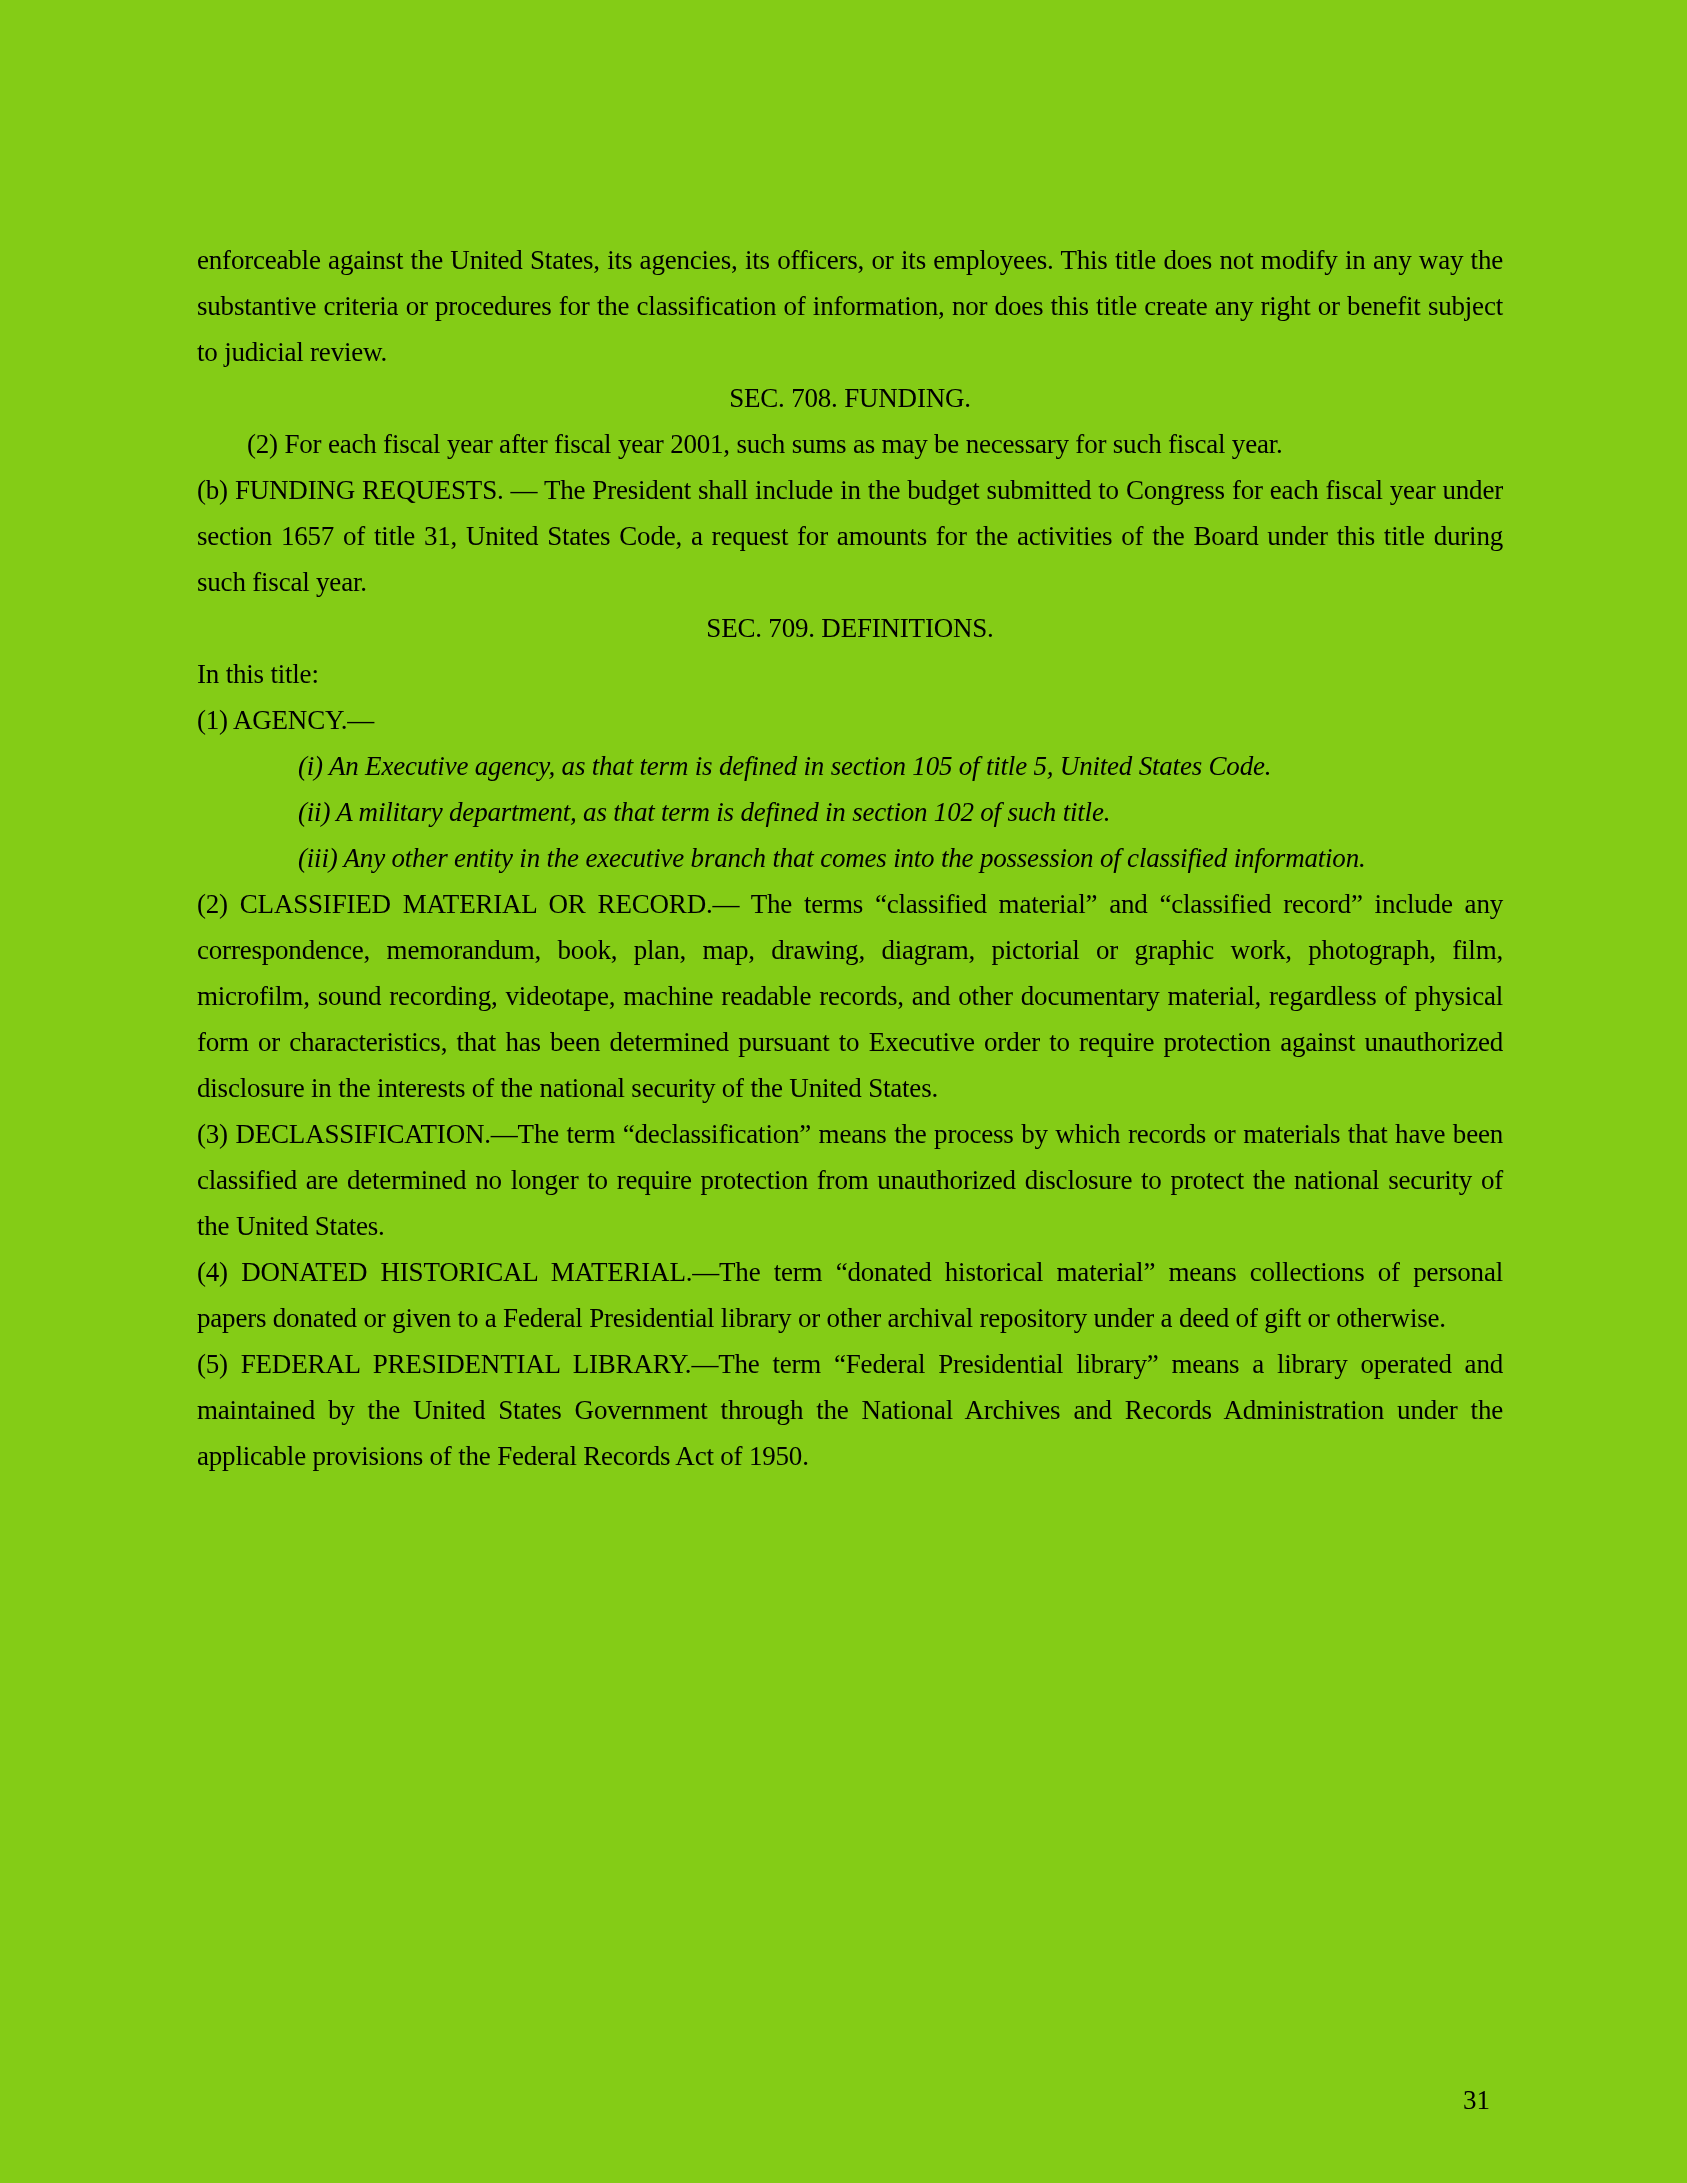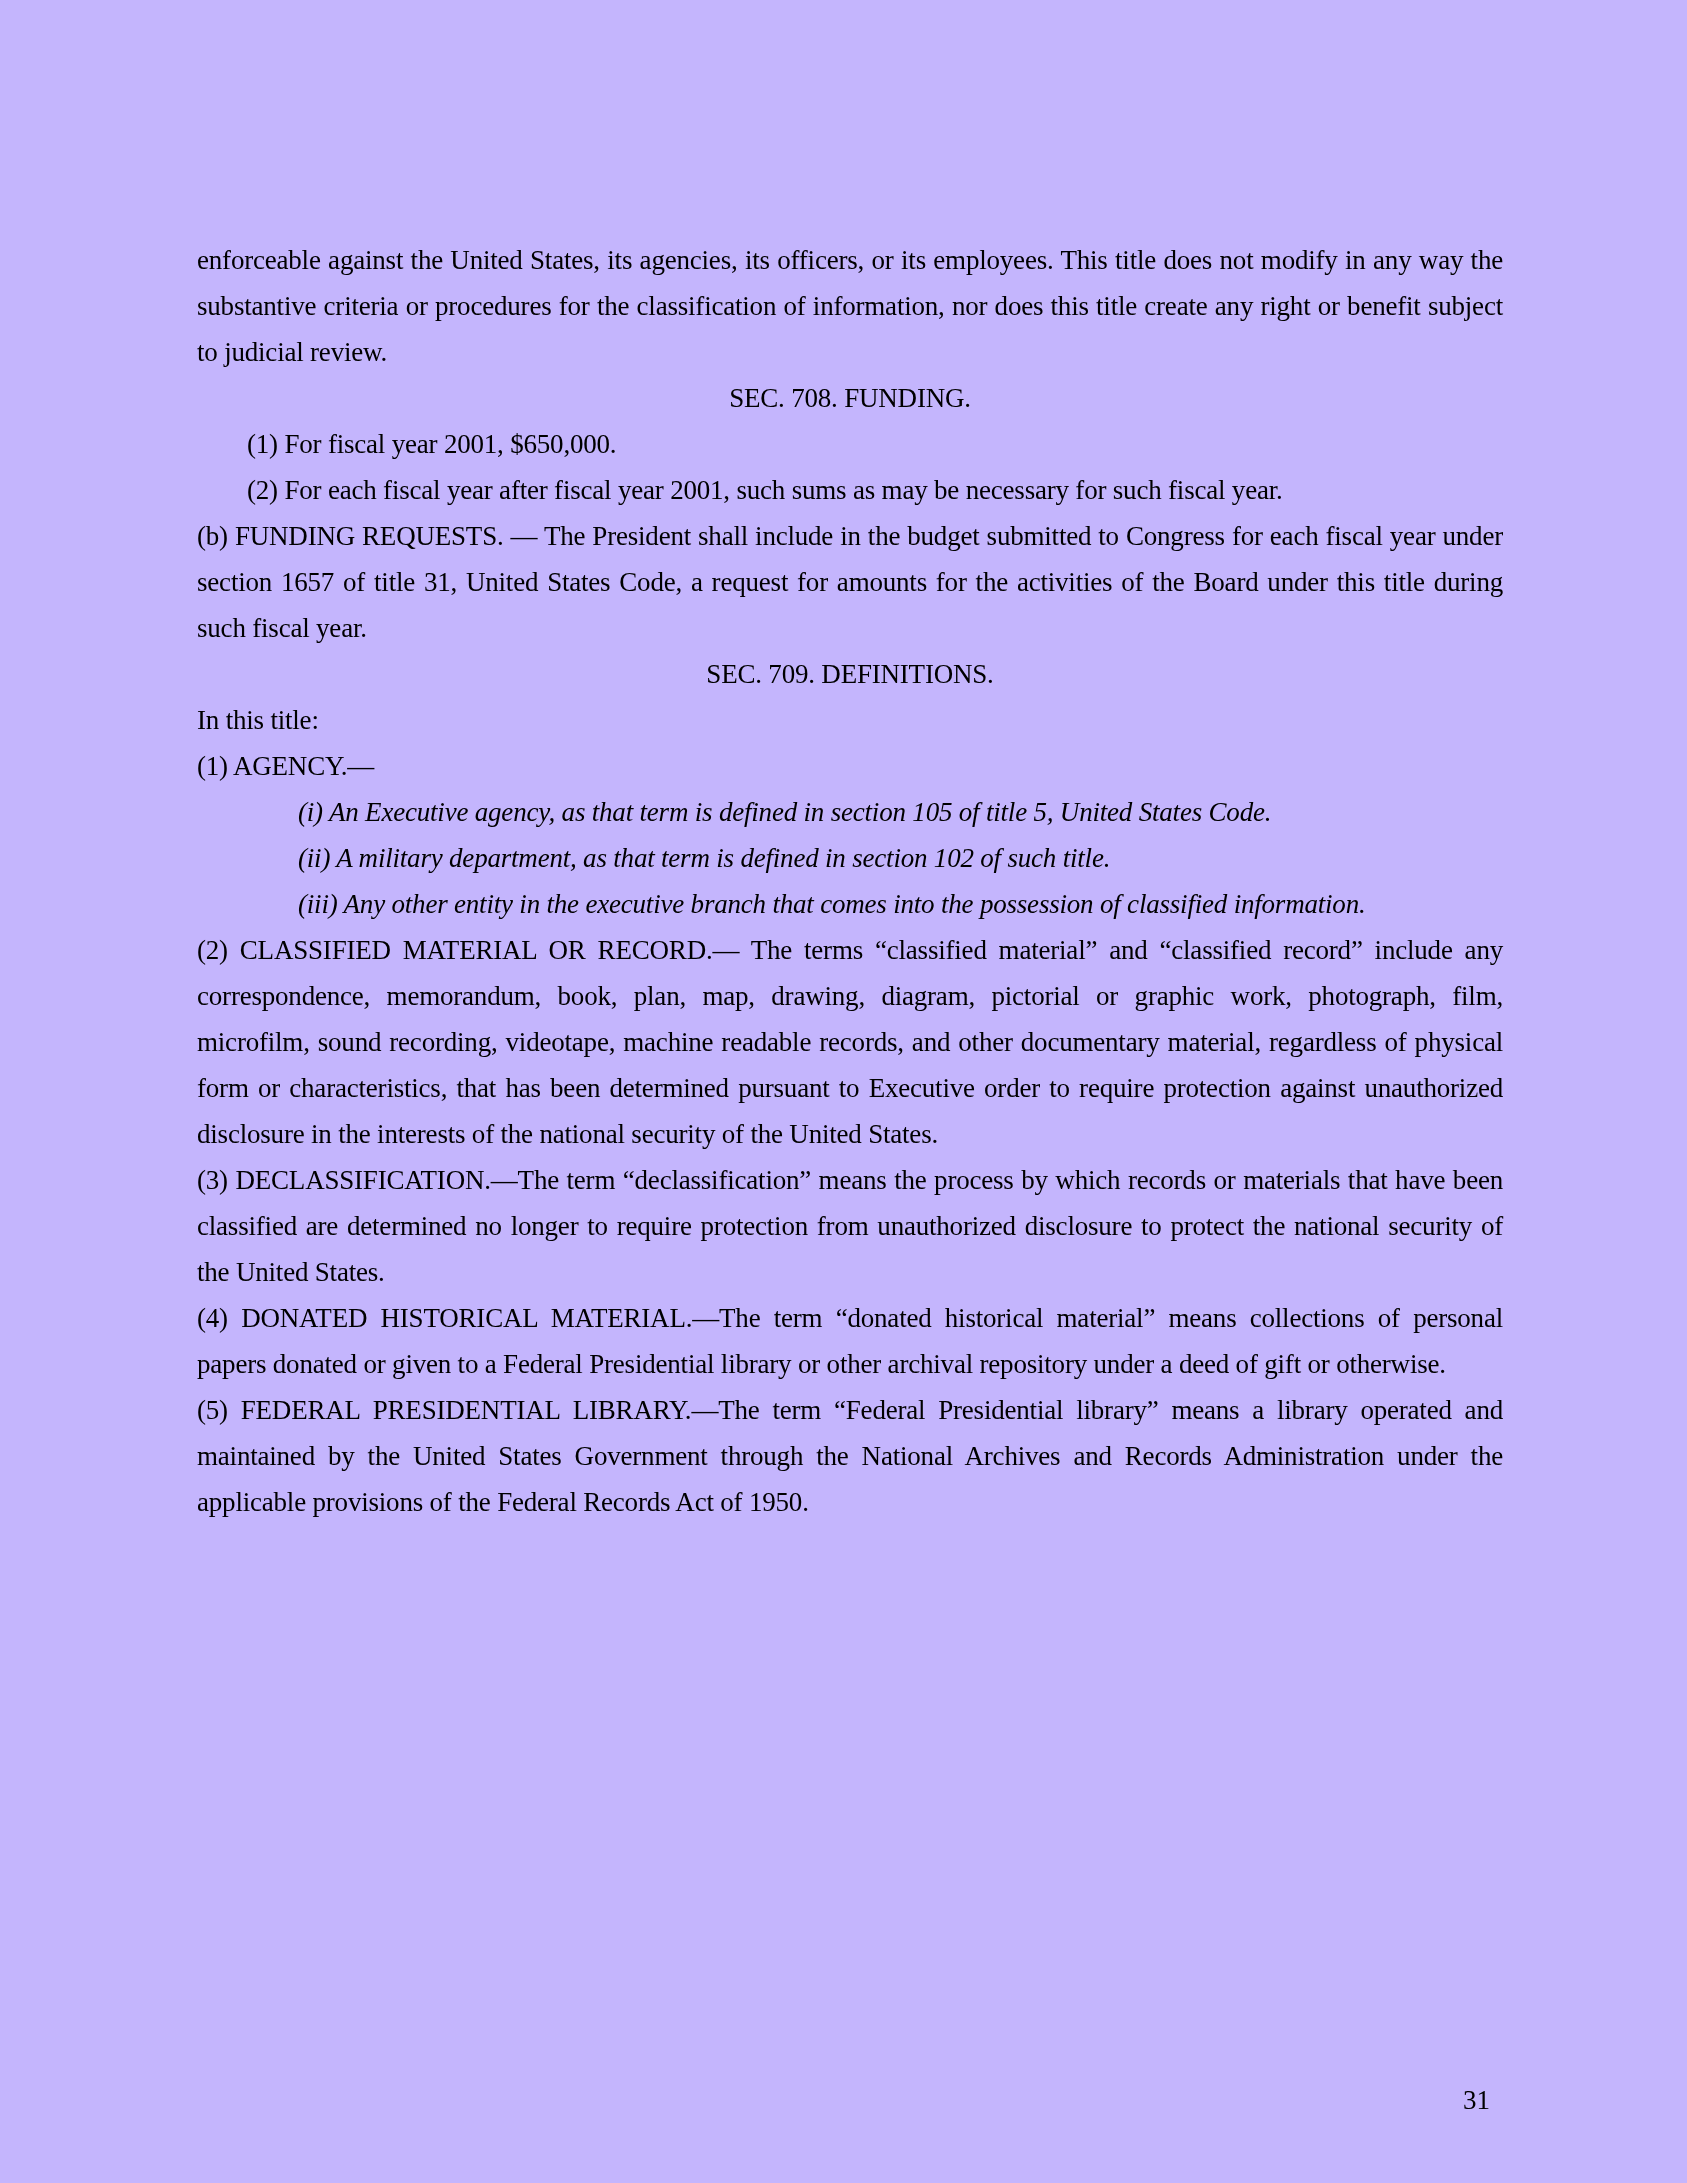--- a/index.html
+++ b/index.html
@@ -4,21 +4,21 @@
 <style>
   html, body {
     margin: 0;
     padding: 0;
     background: #ffffff;
   }
   .page {
     position: relative;
     width: 1687px;
     height: 2183px;
-    background: #c4b5fd;
+    background: #84cc16;
     color: #000000;
     font-family: "Liberation Serif", "DejaVu Serif", serif;
     font-size: 27px;
     line-height: 46px;
     letter-spacing: -0.2px;
     box-sizing: border-box;
     padding: 237px 184px 0 197px;
     overflow: hidden;
   }
   .page p {
@@ -55,21 +55,20 @@
 </head>
 <body>
 
 <div class="page">
 
   <p class="para">enforceable against the United States, its agencies, its officers, or its employees. This title does not modify in any way the substantive criteria or procedures for the classification of information, nor does this title create any right or benefit subject to judicial review.</p>
 
   <p class="heading mt-before-sec708">SEC. 708. FUNDING.</p>
 
 
-  <p class="indent-1">(1) For fiscal year 2001, $650,000.</p>
 
   <p class="indent-1">(2) For each fiscal year after fiscal year 2001, such sums as may be necessary for such fiscal year.</p>
 
   <p class="para">(b) FUNDING REQUESTS. — The President shall include in the budget submitted to Congress for each fiscal year under section 1657 of title 31, United States Code, a request for amounts for the activities of the Board under this title during such fiscal year.</p>
 
   <p class="heading mt-before-sec709">SEC. 709. DEFINITIONS.</p>
 
   <p class="mt-after-sec709">In this title:</p>
 
   <p>(1) AGENCY.—</p>

